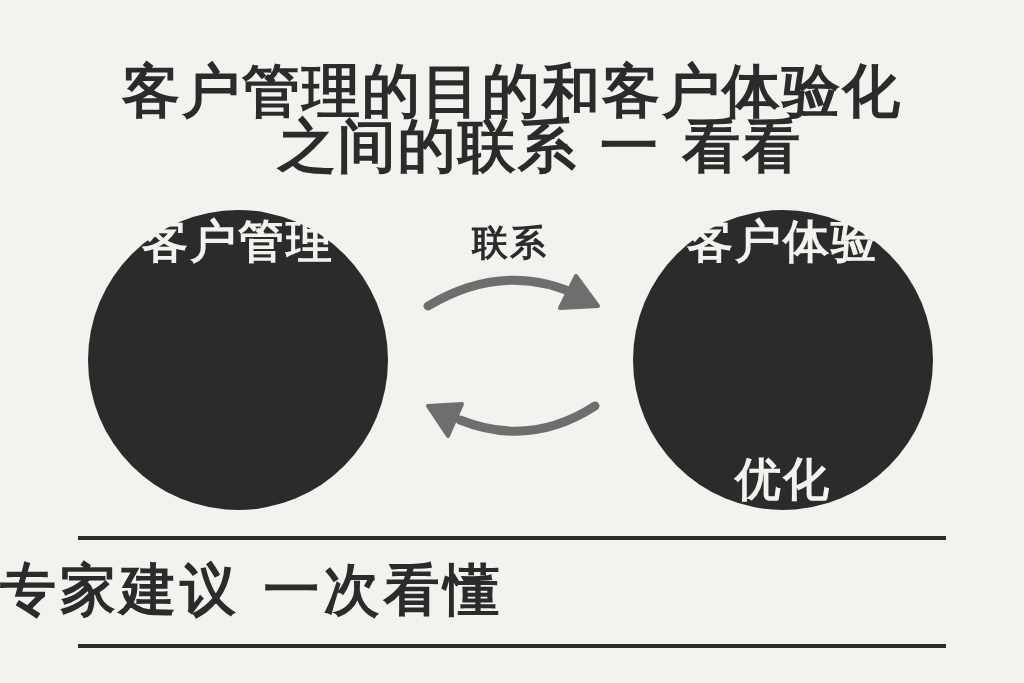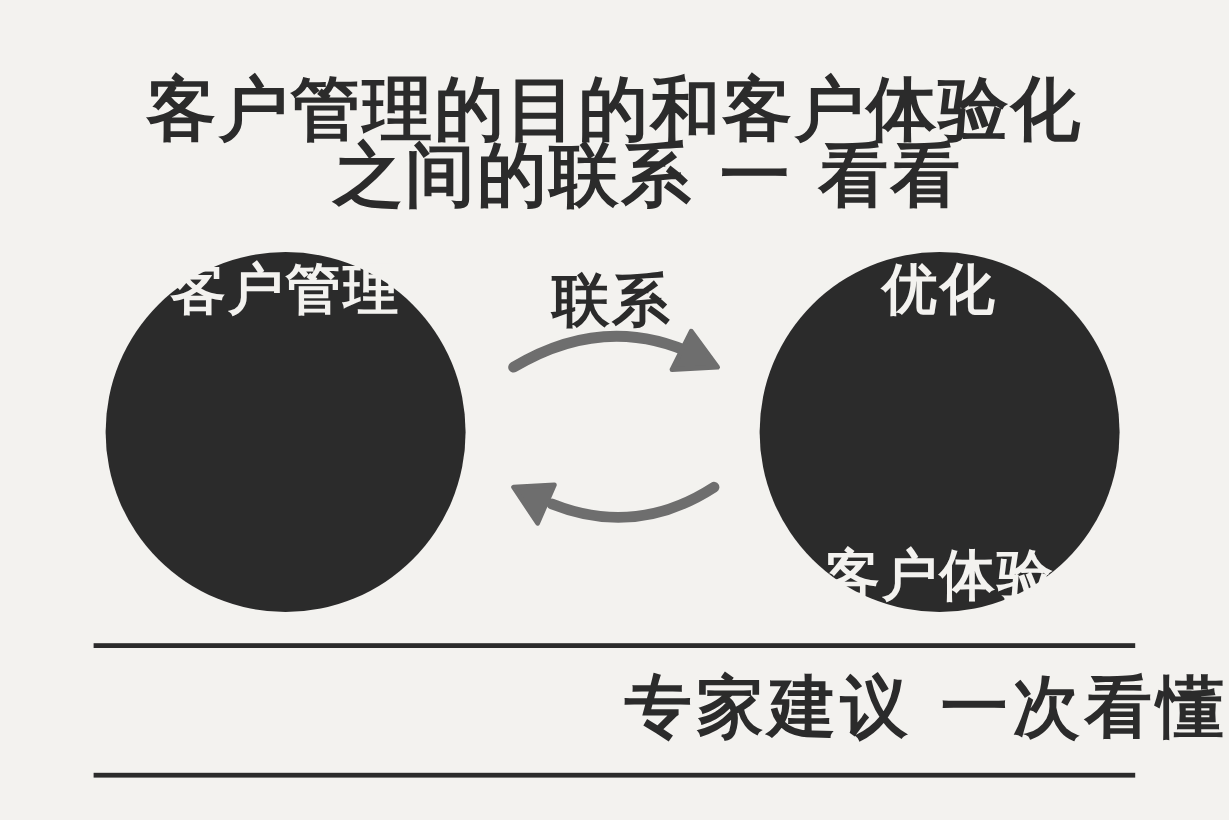--- a/index.html
+++ b/index.html
@@ -7,26 +7,26 @@
        font-family:"DejaVu Sans","Liberation Sans",sans-serif;color:#2b2b2b;}
   .title{position:absolute;left:0;width:1024px;text-align:center;font-weight:bold;
          font-size:58px;letter-spacing:2px;color:#2b2b2b;line-height:1;}
   #t1{top:42px;margin-top:20px;}
   #t2{top:117px;padding-left:28px;}
   .circle{position:absolute;width:300px;height:300px;border-radius:50%;background:#2b2b2b;
           color:#f3f2ef;display:flex;flex-direction:column;align-items:center;justify-content:space-between;
           font-weight:bold;font-size:46px;line-height:1.35;letter-spacing:2px;text-align:center;}
   #c1{left:88px;top:210px;}
   #c2{left:633px;top:210px;}
-  .rel{position:absolute;left:440px;width:140px;top:219px;text-align:center;font-weight:bold;font-size:48px;letter-spacing:2px;}
+  .rel{position:absolute;left:440px;width:140px;top:219px;text-align:center;font-weight:bold;font-size:36px;letter-spacing:2px;}
   svg.arrows{position:absolute;left:400px;top:260px;}
   .rule{position:absolute;left:78px;width:868px;height:4px;background:#2b2b2b;}
   #r1{top:536px;}
   #r2{top:644px;}
-  .footer{position:absolute;left:0;width:1024px;top:562px;text-align:right;font-weight:bold;font-size:56px;letter-spacing:4px;line-height:1;}
+  .footer{position:absolute;left:0;width:1024px;top:562px;text-align:left;font-weight:bold;font-size:56px;letter-spacing:4px;line-height:1;}
 </style>
 </head>
 <body>
 
 <div class="title" id="t1">客户管理的目的和客户体验化</div>
 <div class="title" id="t2">之间的联系 一 看看</div>
 
 <div class="circle" id="c1">
   <span>客户管理</span>
 </div>
@@ -38,19 +38,19 @@
     <path d="M28 46 Q105 0 180 36" fill="none" stroke="#6e6e6e" stroke-width="9" stroke-linecap="round"></path>
     <polygon points="176,16 198,46 160,48" fill="#6e6e6e" stroke="#6e6e6e" stroke-width="4" stroke-linejoin="round"></polygon>
   </g>
   <g>
     <path d="M195 146 Q130 188 60 160" fill="none" stroke="#6e6e6e" stroke-width="9" stroke-linecap="round"></path>
     <polygon points="28,146 62,144 48,176" fill="#6e6e6e" stroke="#6e6e6e" stroke-width="4" stroke-linejoin="round"></polygon>
   </g>
 </svg>
 
 <div class="circle" id="c2">
+  <span>客户体验</span>
   <span>优化</span>
-  <span>客户体验</span>
 </div>
 
 <div class="rule" id="r1"></div>
 <div class="footer">专家建议 一次看懂</div>
 <div class="rule" id="r2"></div>
 
 </body></html>

